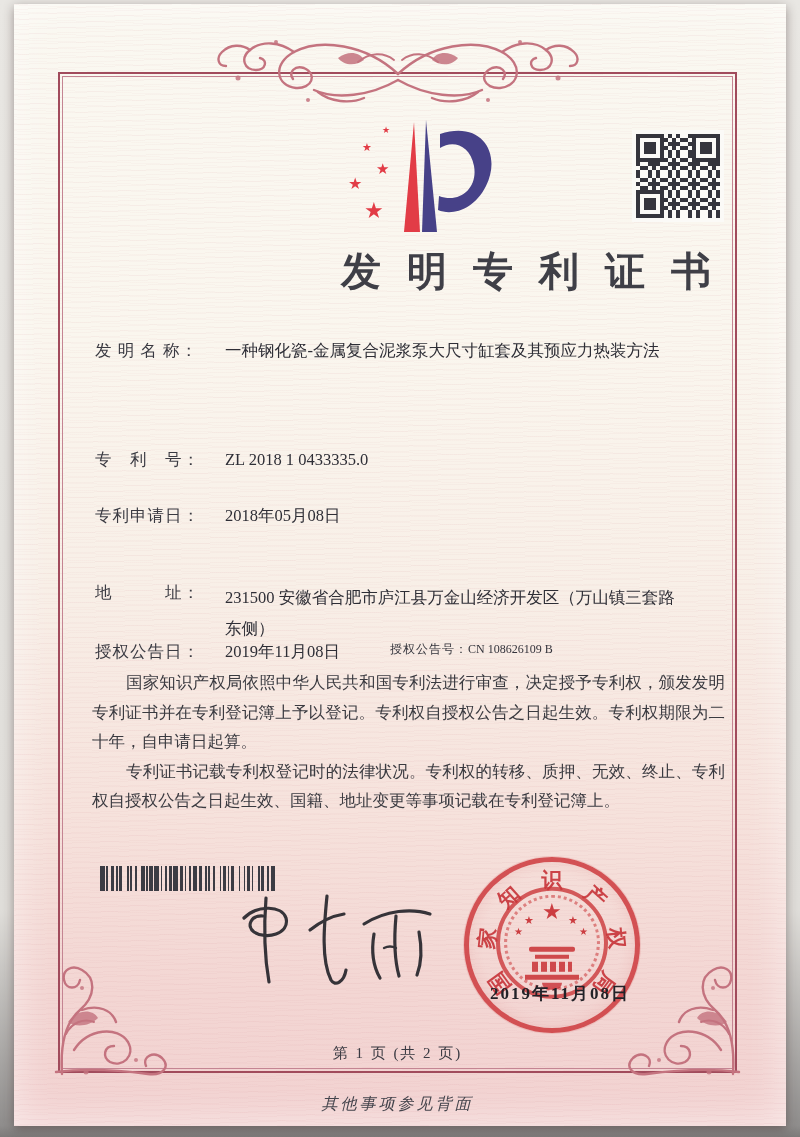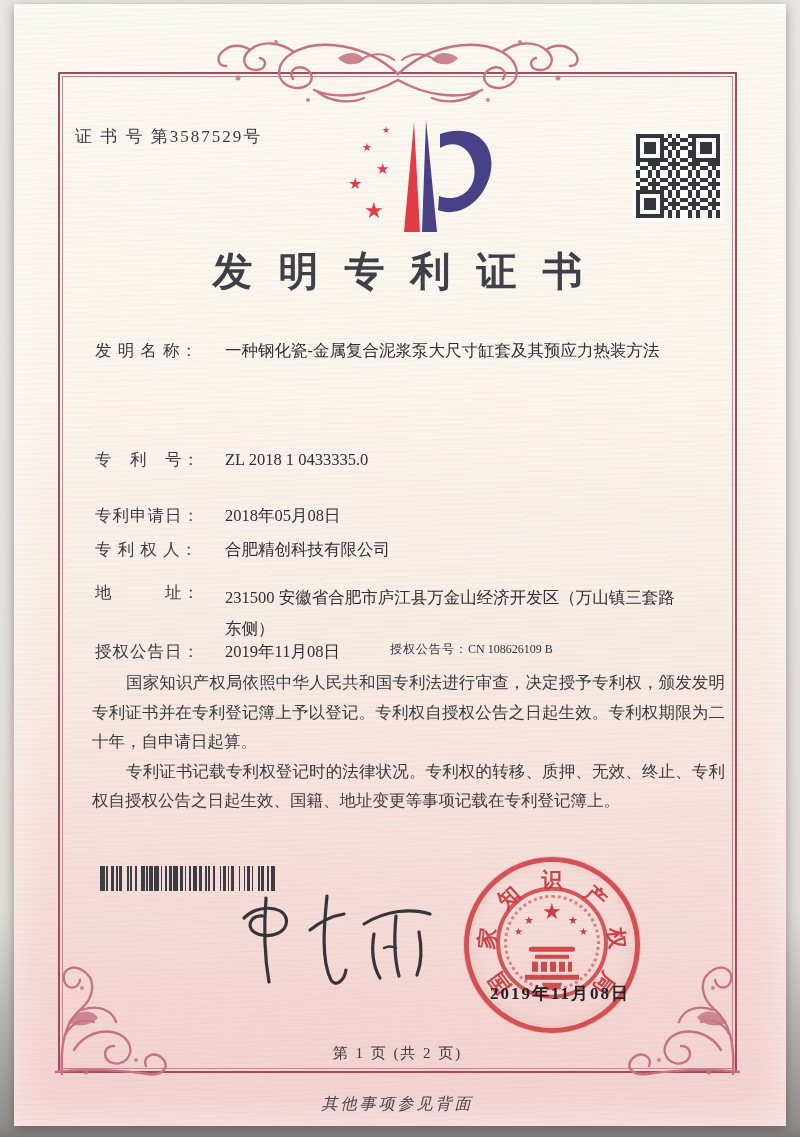--- a/index.html
+++ b/index.html
@@ -17,21 +17,21 @@
     background:
       repeating-linear-gradient(178deg, rgba(205,125,135,.05) 0 1px, transparent 1px 5px),
       repeating-linear-gradient(2deg, rgba(205,125,135,.04) 0 1px, transparent 1px 7px)}
   .frame{position:absolute;left:44px;top:68px;width:679px;height:1001px;border:2px solid var(--frame)}
   .frame-inner{position:absolute;inset:2px;border:1px solid var(--frame2)}
   svg.orn{position:absolute;pointer-events:none}
   .cert-no{position:absolute;left:61px;top:121px;font-size:17px;letter-spacing:2px;color:#3c3c44}
   .logo{position:absolute;left:322px;top:110px;width:164px;height:124px}
   .logo .star{position:absolute;color:#e23c46;line-height:1}
   .qr{position:absolute;left:618px;top:126px;width:92px;height:92px;background:#fbfaf7;display:flex;align-items:center;justify-content:center}
-  .title{position:absolute;left:44px;top:240px;width:679px;text-align:center;font-size:40px;font-weight:700;color:#3f3f47;letter-spacing:26px;text-indent:26px}
+  .title{position:absolute;left:44px;top:240px;width:679px;text-align:right;font-size:40px;font-weight:700;color:#3f3f47;letter-spacing:26px;text-indent:26px}
   .fieldrow{position:absolute;left:81px;font-size:16.5px;color:var(--ink);white-space:nowrap}
   .fieldrow .flabel{display:inline-block;min-width:130px;letter-spacing:1px;color:#3a3a42}
   .fieldrow .fvalue{color:#2e2e36}
   .fieldrow .fvalue.wrap{display:inline-block;white-space:normal;width:462px;vertical-align:top;line-height:31px}
   .fieldpair2{position:absolute;left:376px;font-size:12px;color:var(--ink);white-space:nowrap}
   .fieldpair2 .flabel{letter-spacing:1px}
   .paras{position:absolute;left:78px;top:664px;width:633px;font-size:16.5px;line-height:29.5px;color:#3a3a40;text-align:justify}
   .paras p{text-indent:34px}
   .barcode{position:absolute;left:86px;top:862px;height:25px;font-size:0;white-space:nowrap}
   .barcode i{display:inline-block;height:100%}
@@ -109,21 +109,20 @@
           <path d="M14,108 C20,96 32,92 42,96" stroke-width="2"></path>
         </g>
         <g fill="#c4737f" opacity=".8">
           <path d="M16,96 C24,84 40,82 46,92 C38,100 24,102 16,96 Z"></path>
           <circle cx="34" cy="146" r="2.5"></circle>
           <circle cx="84" cy="134" r="2"></circle>
           <circle cx="30" cy="62" r="2"></circle>
         </g>
       </svg>
 
-    <div class="cert-no">证 书 号 第3587529号</div>
 
     <div class="logo">
       <svg width="164" height="124" viewBox="0 0 164 124">
         <polygon points="78,8 68,118 84,118" fill="#e23c46"></polygon>
         <polygon points="90,6 86,118 101,118" fill="#474188"></polygon>
         <path d="M104,20 C146,6 166,40 150,72 C138,96 116,102 102,96 L103,82 C124,90 142,74 138,52 C134,30 116,26 104,34 Z" fill="#474188"></path>
       </svg>
       <span class="star" style="left:28px;top:86px;font-size:22px">★</span>
       <span class="star" style="left:12px;top:62px;font-size:16px">★</span>
       <span class="star" style="left:40px;top:48px;font-size:15px">★</span>
@@ -393,23 +392,20 @@
 
     <div class="fieldrow" style="top:336px">
       <span class="flabel">发 明 名 称：</span><span class="fvalue">一种钢化瓷-金属复合泥浆泵大尺寸缸套及其预应力热装方法</span>
     </div>
     <div class="fieldrow" style="top:445px">
       <span class="flabel">专　利　号：</span><span class="fvalue">ZL 2018 1 0433335.0</span>
     </div>
     <div class="fieldrow" style="top:501px">
       <span class="flabel">专利申请日：</span><span class="fvalue">2018年05月08日</span>
     </div>
-    <div class="fieldrow" style="top:535px">
-      <span class="flabel">专 利 权 人：</span><span class="fvalue">合肥精创科技有限公司</span>
-    </div>
     <div class="fieldrow" style="top:578px">
       <span class="flabel">地　　　址：</span><span class="fvalue wrap">231500 安徽省合肥市庐江县万金山经济开发区（万山镇三套路东侧）</span>
     </div>
     <div class="fieldrow" style="top:637px">
       <span class="flabel">授权公告日：</span><span class="fvalue">2019年11月08日</span>
     </div>
     <div class="fieldpair2" style="top:637px">
       <span class="flabel">授权公告号：</span><span class="fvalue">CN 108626109 B</span>
     </div>
 

